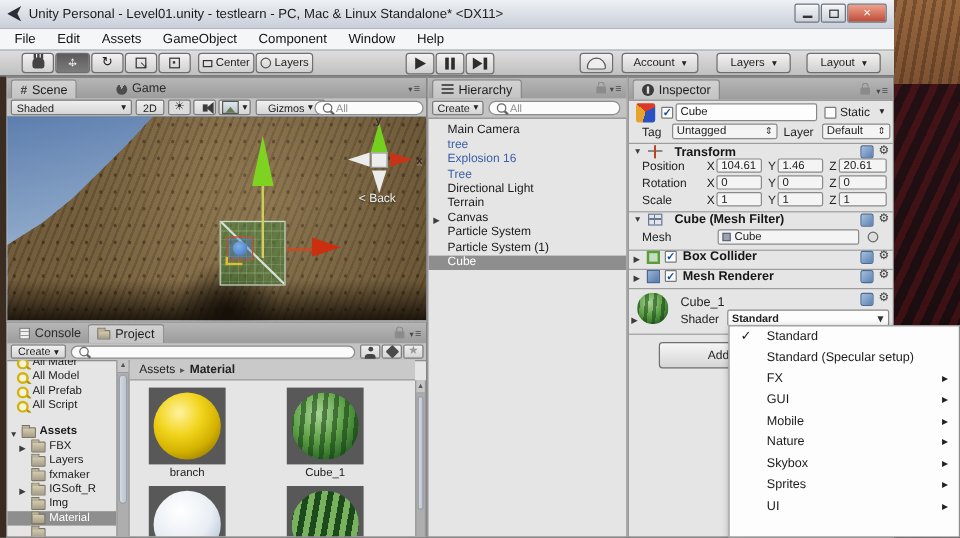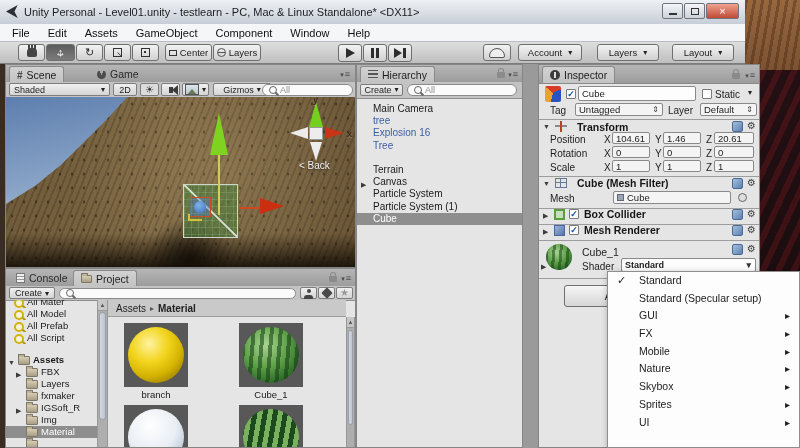--- a/index.html
+++ b/index.html
@@ -482,29 +482,30 @@
       <div class="pill" style="left:50px;top:2px;width:110px;height:12px">
         <span class="mag"></span>
         <span>All</span>
       </div>
     </div>
     <div class="abs" style="left:0;top:33px;right:0;bottom:0;overflow:hidden">
       <div class="hrow" style="top:5px">Main Camera</div>
       <div class="hrow prefab" style="top:17.2px">tree</div>
       <div class="hrow prefab" style="top:29.4px">Explosion 16</div>
       <div class="hrow prefab" style="top:41.6px">Tree</div>
+      <div class="hrow" style="top:53.8px">Directional Light</div>
       <div class="hrow" style="top:66px">Terrain</div>
       <div class="hrow" style="top:78.2px"><span class="fold" style="left:4px;top:2.5px">▶</span><span>Canvas</span></div>
       <div class="hrow" style="top:90.4px">Particle System</div>
       <div class="hrow" style="top:102.6px">Particle System (1)</div>
       <div class="hrow sel" style="top:114.8px">Cube</div>
     </div>
   </div>
 
-  <div class="panel" style="left:538px;top:0;width:222px;height:384px">
+  <div class="panel" style="left:523px;top:0;width:222px;height:384px">
     <div class="tabstrip" style="height:18px">
       <div class="tab" style="left:3px;height:17px">
         <span class="infoicon"></span>
         <span>Inspector</span>
       </div>
       <span class="lock" style="right:19px;top:8px"></span>
       <span class="panelmenu" style="right:4px;top:5px">≡</span>
     </div>
 
     <div class="cubeicon" style="left:6px;top:21px"></div>
@@ -594,20 +595,20 @@
     <div class="ifield ddshader namefield" style="left:82px;top:193px;width:135px;height:14px;font-weight:bold;font-size:9px">Standard</div>
 
     <div class="sep" style="top:213px"></div>
     <div class="addbtn" style="left:25px;top:220px;width:152px;height:20px">Add Component</div>
   </div>
 </div>
 
 <div id="shadermenu">
   <div class="smrow"><span class="check"></span><span>Standard</span></div>
   <div class="smrow"><span>Standard (Specular setup)</span></div>
+  <div class="smrow sub"><span>FX</span></div>
   <div class="smrow sub"><span>GUI</span></div>
-  <div class="smrow sub"><span>FX</span></div>
   <div class="smrow sub"><span>Mobile</span></div>
   <div class="smrow sub"><span>Nature</span></div>
   <div class="smrow sub"><span>Skybox</span></div>
   <div class="smrow sub"><span>Sprites</span></div>
   <div class="smrow sub"><span>UI</span></div>
 </div>
 
 </body></html>

